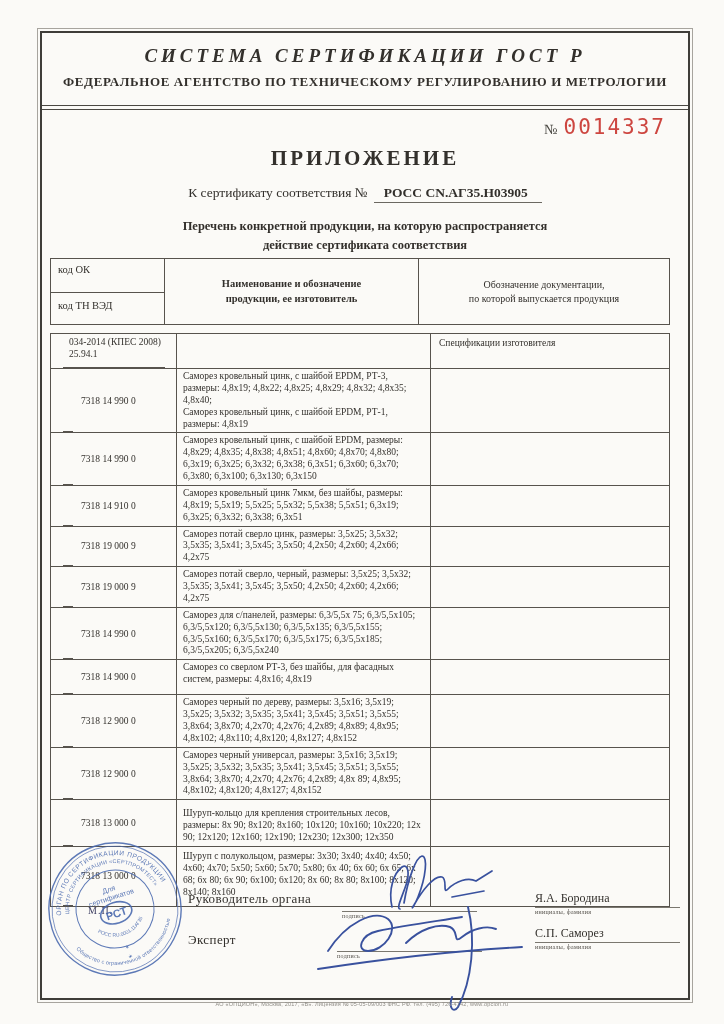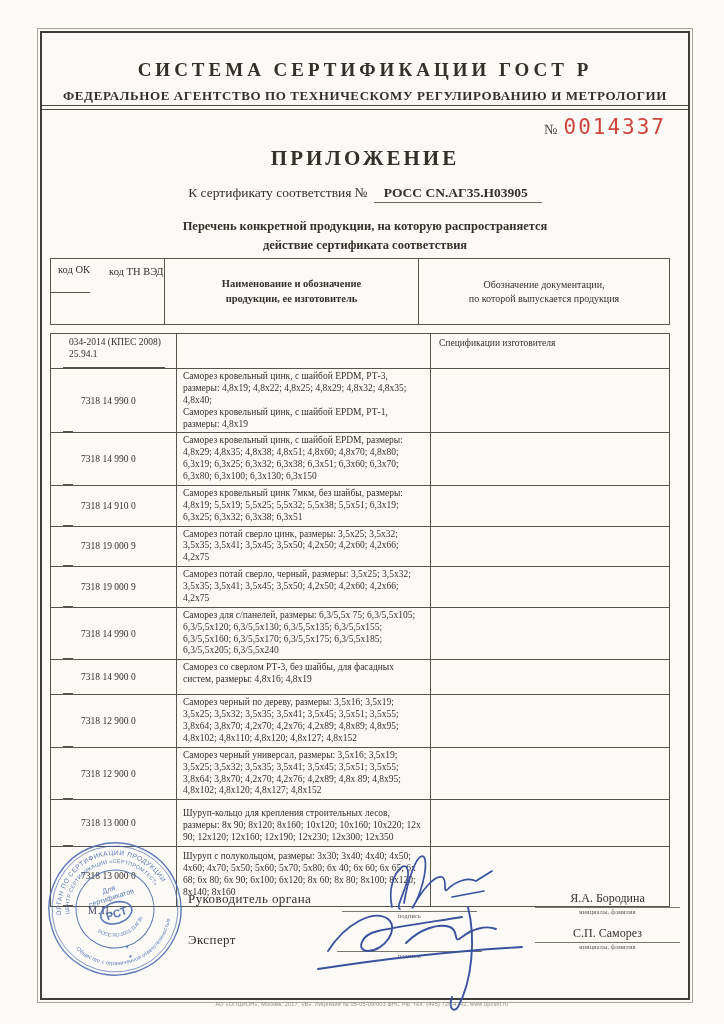--- a/index.html
+++ b/index.html
@@ -2,39 +2,39 @@
 <html><head>
 <meta charset="utf-8">
 <style>
   html,body{margin:0;padding:0;width:724px;height:1024px;overflow:hidden;
     background:#f3f2ef;font-family:"Liberation Serif","DejaVu Serif",serif;}
   .page{position:relative;width:724px;height:1024px;background:#fbfaf7;color:#33302c;}
   .frame{position:absolute;left:40px;top:31px;width:646px;height:965px;
     border:2px solid #3f3d39;outline:1px solid #a7a49e;outline-offset:2px;background:#fbfaf7;}
   
   .hdr{position:absolute;left:0;top:0;width:100%;text-align:center;}
-  .hdr-title{margin-top:26px;font-size:19px;font-weight:bold;letter-spacing:4px;}
+  .hdr-title{margin-top:12px;font-size:19px;font-weight:bold;letter-spacing:4px;font-style:italic;}
   .hdr-agency{margin-top:7px;font-size:13px;font-weight:bold;letter-spacing:0.6px;}
   .hdr-rule{position:absolute;left:0;top:72px;width:100%;height:3px;
     border-top:1px solid #4a4843;border-bottom:1px solid #4a4843;}
   .blank-no{position:absolute;top:82px;right:22px;white-space:nowrap;}
   .blank-no .nsign{font-size:14px;color:#4a4843;margin-right:6px;}
   .blank-no .digits{font-family:"DejaVu Sans Mono",monospace;font-size:21px;
     letter-spacing:2px;color:#cd4640;}
   .doc-title{position:absolute;left:0;top:113px;width:100%;text-align:center;
     font-size:21px;font-weight:bold;letter-spacing:3px;}
   .cert-line{position:absolute;left:0;top:152px;width:100%;text-align:center;font-size:13.5px;}
   .cert-no{display:inline-block;border-bottom:1px solid #6b6861;padding:0 14px 1px 10px;margin-left:6px;font-weight:bold;}
   .subtitle{position:absolute;left:0;top:184px;width:100%;text-align:center;
     font-size:12.5px;font-weight:bold;line-height:1.55;white-space:pre-line;}
   
   .tbl-head,.tbl-body{position:absolute;left:8px;width:620px;border:1px solid #57534d;box-sizing:border-box;}
   .tbl-head{top:225px;height:67px;display:flex;}
   .tbl-body{top:300px;display:flex;flex-direction:column;}
-  .hc1{width:113px;display:flex;flex-direction:row;box-sizing:border-box;gap:12px;}
+  .hc1{width:113px;display:flex;flex-direction:column;box-sizing:border-box;}
   .hc1-top{height:34px;border-bottom:1px solid #57534d;padding:5px 0 0 7px;font-size:10.5px;box-sizing:border-box;}
   .hc1-bot{flex:1;padding:7px 0 0 7px;font-size:10.5px;}
   .hc2{width:254px;border-left:1px solid #57534d;display:flex;align-items:center;justify-content:center;
     text-align:center;font-size:10.5px;line-height:1.35;white-space:pre-line;box-sizing:border-box;font-weight:bold;}
   .hc3{flex:1;border-left:1px solid #57534d;display:flex;align-items:center;justify-content:center;
     text-align:center;font-size:10px;line-height:1.35;white-space:pre-line;box-sizing:border-box;}
   .trow{display:flex;box-sizing:border-box;}
   .trow + .trow{border-top:1px solid #57534d;}
   .c-code{width:113px;display:flex;flex-direction:row;box-sizing:border-box;margin-left:12px;}
   .ok{min-height:12px;border-bottom:1px solid #57534d;font-size:9.5px;line-height:1.3;
@@ -47,21 +47,21 @@
   .trow:nth-child(1){min-height:34px}.trow:nth-child(2){min-height:62px}
   .trow:nth-child(3){min-height:50px}.trow:nth-child(4){min-height:35px}
   .trow:nth-child(5){min-height:35px}.trow:nth-child(6){min-height:33px}
   .trow:nth-child(7){min-height:47px}.trow:nth-child(8){min-height:35px}
   .trow:nth-child(9){min-height:47px}.trow:nth-child(10){min-height:51px}
   .trow:nth-child(11){min-height:44px}.trow:nth-child(12){min-height:60px}
   .trow:nth-child(11) .c-name{padding-top:8px}
   .trow:nth-child(12) .c-name{padding-top:4px}
   
   .sig-label{position:absolute;font-size:13px;font-weight:normal;letter-spacing:0.4px;}
-  .sig-slot{position:absolute;text-align:center;}
+  .sig-slot{position:absolute;}
   .slot-line{border-bottom:1px solid #7a776f;padding-bottom:1px;font-size:12px;}
   .slot-line.empty{height:14px;}
   .slot-cap{font-size:6px;color:#55524c;margin-top:1px;letter-spacing:0.3px;}
   .sig-svg{position:absolute;pointer-events:none;}
   .mp{position:absolute;left:46px;top:872px;font-size:10px;color:#3e3e62;letter-spacing:1px;}
   
   .stamp{position:absolute;left:3px;top:806px;width:140px;height:140px;opacity:0.88;}
   
   .footer{position:absolute;left:0;top:1001px;width:100%;text-align:center;
     font-size:5.5px;color:#8f8c86;font-family:"Liberation Sans",sans-serif;letter-spacing:0.2px;}

